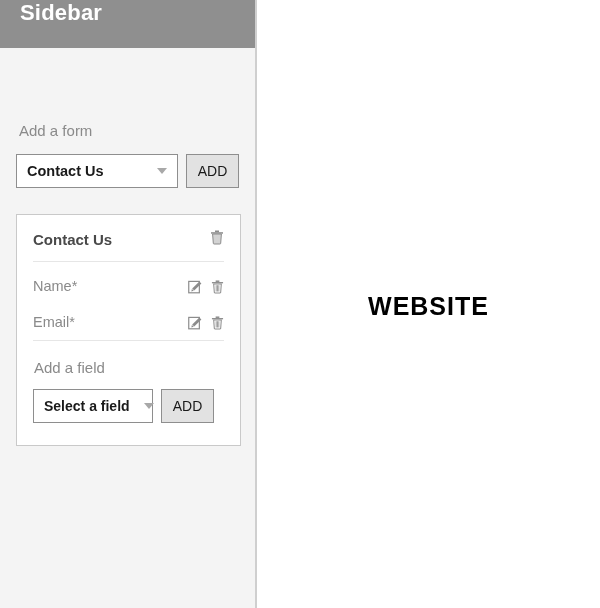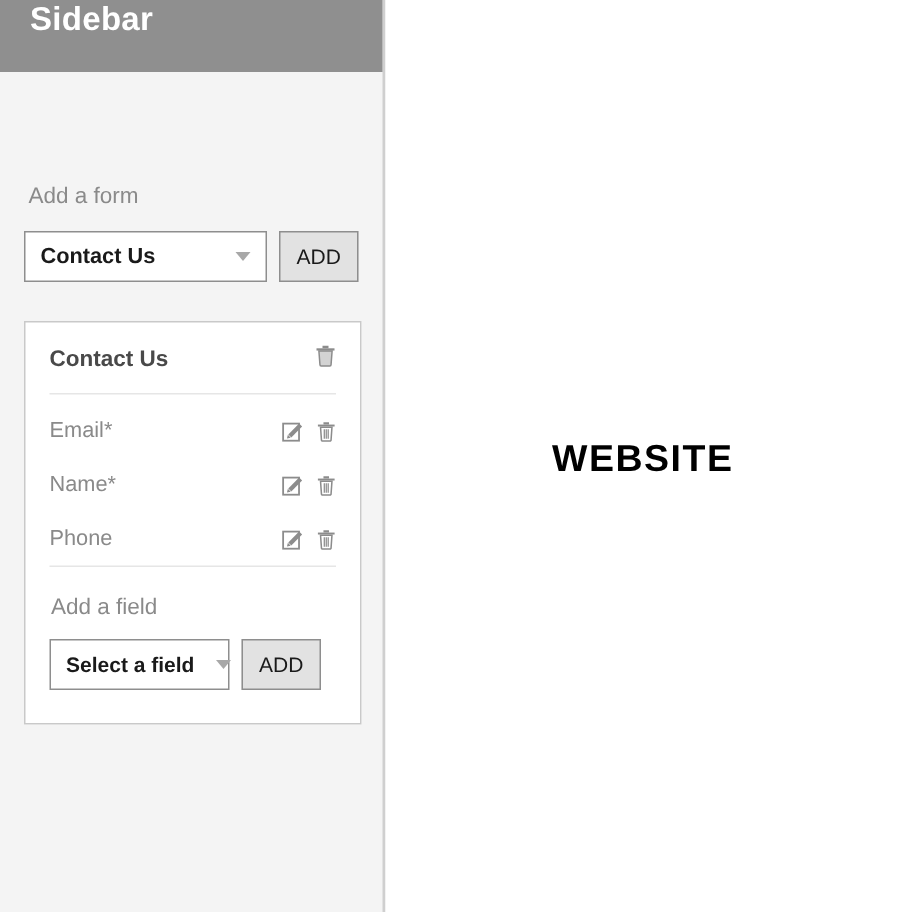--- a/index.html
+++ b/index.html
@@ -248,20 +248,41 @@
                 <rect x="1" y="3.2" width="12" height="1.5" fill="#8c8c8c"></rect>
                 <path d="M2.6 5h8.8l-0.7 9.2a0.8 0.8 0 0 1-0.8 0.8H4.1a0.8 0.8 0 0 1-0.8-0.8L2.6 5z" fill="#d3d3d3" stroke="#8c8c8c" stroke-width="1"></path>
               </svg>
             </button>
           </span>
         </div>
 
         <div class="divider"></div>
 
         <div id="fields-list">
+
+          <div class="field-row">
+            <span class="field-label">Name*</span>
+            <span class="icon-group">
+              <button class="icon-btn" aria-label="edit field">
+                <svg width="15" height="15" viewBox="0 0 15 15" xmlns="http://www.w3.org/2000/svg">
+                  <rect x="0.75" y="2.4" width="10.6" height="11.4" fill="none" stroke="#8c8c8c" stroke-width="1.2"></rect>
+                  <path d="M6.2 11.6 L13.4 4.4 L11.4 2.4 L4.2 9.6 Z" fill="#8c8c8c"></path>
+                  <path d="M3.9 9.9 L3.3 12.4 L5.8 11.8 Z" fill="#8c8c8c"></path>
+                </svg>
+              </button>
+              <button class="icon-btn" aria-label="delete field">
+                <svg width="13" height="15" viewBox="0 0 14 16" xmlns="http://www.w3.org/2000/svg">
+                  <path d="M5 1.5h4v1.6H5z" fill="#8c8c8c"></path>
+                  <rect x="1" y="3.2" width="12" height="1.4" fill="#8c8c8c"></rect>
+                  <path d="M2.9 5.2h8.2l-0.65 9a0.75 0.75 0 0 1-0.75 0.75H4.3a0.75 0.75 0 0 1-0.75-0.75L2.9 5.2z" fill="none" stroke="#8c8c8c" stroke-width="1.1"></path>
+                  <path d="M5.6 6.6v6.8M7 6.6v6.8M8.4 6.6v6.8" stroke="#8c8c8c" stroke-width="0.9"></path>
+                </svg>
+              </button>
+            </span>
+          </div>
 
           <div class="field-row">
             <span class="field-label">Email*</span>
             <span class="icon-group">
               <button class="icon-btn" aria-label="edit field">
                 <svg width="15" height="15" viewBox="0 0 15 15" xmlns="http://www.w3.org/2000/svg">
                   <rect x="0.75" y="2.4" width="10.6" height="11.4" fill="none" stroke="#8c8c8c" stroke-width="1.2"></rect>
                   <path d="M6.2 11.6 L13.4 4.4 L11.4 2.4 L4.2 9.6 Z" fill="#8c8c8c"></path>
                   <path d="M3.9 9.9 L3.3 12.4 L5.8 11.8 Z" fill="#8c8c8c"></path>
                 </svg>
@@ -270,61 +291,20 @@
                 <svg width="13" height="15" viewBox="0 0 14 16" xmlns="http://www.w3.org/2000/svg">
                   <path d="M5 1.5h4v1.6H5z" fill="#8c8c8c"></path>
                   <rect x="1" y="3.2" width="12" height="1.4" fill="#8c8c8c"></rect>
                   <path d="M2.9 5.2h8.2l-0.65 9a0.75 0.75 0 0 1-0.75 0.75H4.3a0.75 0.75 0 0 1-0.75-0.75L2.9 5.2z" fill="none" stroke="#8c8c8c" stroke-width="1.1"></path>
                   <path d="M5.6 6.6v6.8M7 6.6v6.8M8.4 6.6v6.8" stroke="#8c8c8c" stroke-width="0.9"></path>
                 </svg>
               </button>
             </span>
           </div>
 
-          <div class="field-row">
-            <span class="field-label">Name*</span>
-            <span class="icon-group">
-              <button class="icon-btn" aria-label="edit field">
-                <svg width="15" height="15" viewBox="0 0 15 15" xmlns="http://www.w3.org/2000/svg">
-                  <rect x="0.75" y="2.4" width="10.6" height="11.4" fill="none" stroke="#8c8c8c" stroke-width="1.2"></rect>
-                  <path d="M6.2 11.6 L13.4 4.4 L11.4 2.4 L4.2 9.6 Z" fill="#8c8c8c"></path>
-                  <path d="M3.9 9.9 L3.3 12.4 L5.8 11.8 Z" fill="#8c8c8c"></path>
-                </svg>
-              </button>
-              <button class="icon-btn" aria-label="delete field">
-                <svg width="13" height="15" viewBox="0 0 14 16" xmlns="http://www.w3.org/2000/svg">
-                  <path d="M5 1.5h4v1.6H5z" fill="#8c8c8c"></path>
-                  <rect x="1" y="3.2" width="12" height="1.4" fill="#8c8c8c"></rect>
-                  <path d="M2.9 5.2h8.2l-0.65 9a0.75 0.75 0 0 1-0.75 0.75H4.3a0.75 0.75 0 0 1-0.75-0.75L2.9 5.2z" fill="none" stroke="#8c8c8c" stroke-width="1.1"></path>
-                  <path d="M5.6 6.6v6.8M7 6.6v6.8M8.4 6.6v6.8" stroke="#8c8c8c" stroke-width="0.9"></path>
-                </svg>
-              </button>
-            </span>
-          </div>
-
-          <div class="field-row">
-            <span class="field-label">Phone</span>
-            <span class="icon-group">
-              <button class="icon-btn" aria-label="edit field">
-                <svg width="15" height="15" viewBox="0 0 15 15" xmlns="http://www.w3.org/2000/svg">
-                  <rect x="0.75" y="2.4" width="10.6" height="11.4" fill="none" stroke="#8c8c8c" stroke-width="1.2"></rect>
-                  <path d="M6.2 11.6 L13.4 4.4 L11.4 2.4 L4.2 9.6 Z" fill="#8c8c8c"></path>
-                  <path d="M3.9 9.9 L3.3 12.4 L5.8 11.8 Z" fill="#8c8c8c"></path>
-                </svg>
-              </button>
-              <button class="icon-btn" aria-label="delete field">
-                <svg width="13" height="15" viewBox="0 0 14 16" xmlns="http://www.w3.org/2000/svg">
-                  <path d="M5 1.5h4v1.6H5z" fill="#8c8c8c"></path>
-                  <rect x="1" y="3.2" width="12" height="1.4" fill="#8c8c8c"></rect>
-                  <path d="M2.9 5.2h8.2l-0.65 9a0.75 0.75 0 0 1-0.75 0.75H4.3a0.75 0.75 0 0 1-0.75-0.75L2.9 5.2z" fill="none" stroke="#8c8c8c" stroke-width="1.1"></path>
-                  <path d="M5.6 6.6v6.8M7 6.6v6.8M8.4 6.6v6.8" stroke="#8c8c8c" stroke-width="0.9"></path>
-                </svg>
-              </button>
-            </span>
-          </div>
 
 
         </div>
 
         <div class="divider"></div>
 
         <div class="section-label" id="add-field-label">Add a field</div>
 
         <div class="control-row" id="add-field-row">
           <div class="select-box" id="field-select">

